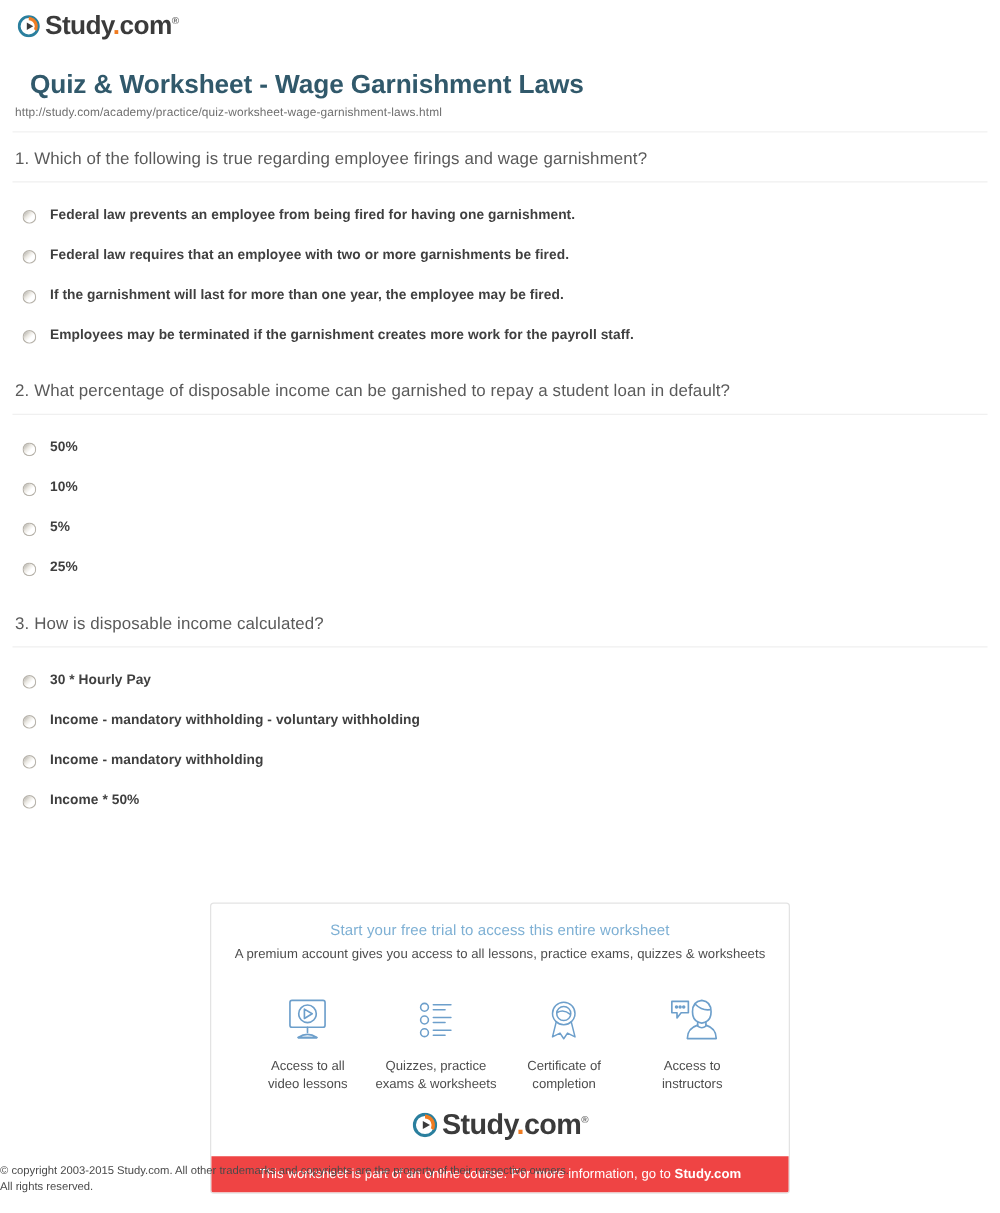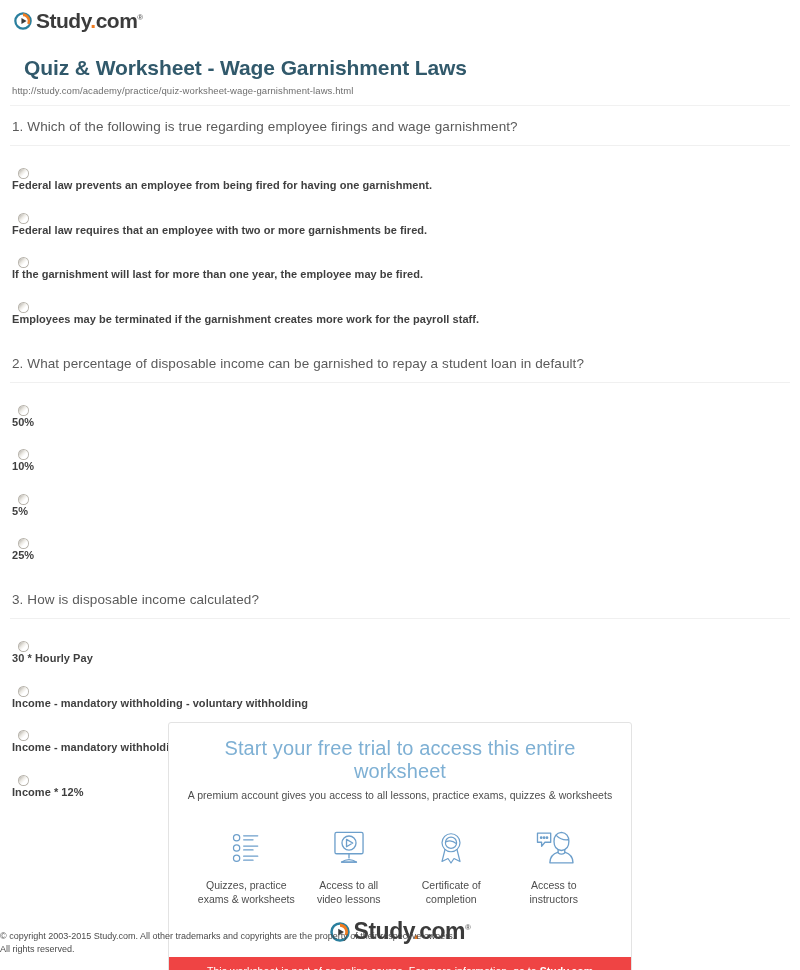--- a/index.html
+++ b/index.html
@@ -90,21 +90,20 @@
   }
   .options {
     margin: 0;
     padding: 0;
     list-style: none;
   }
   .option-row {
     display: flex;
     align-items: flex-start;
     margin-top: 19px;
-    flex-direction: column;
   }
   .option-row:first-child { margin-top: 20px; }
   .radio {
     width: 11px;
     height: 11px;
     flex: 0 0 auto;
     margin: 2px 11px 0 6px;
     border-radius: 50%;
     background: #ffffff;
     box-shadow: inset 0 0 0 1px #b8b4ac;
@@ -138,21 +137,21 @@
     border: 1px solid #e3e3e3;
     border-radius: 3px;
     background: #fff;
     overflow: hidden;
   }
   .promo-body {
     padding: 14px 10px 6px 10px;
     text-align: center;
   }
   .promo-title {
-    font-size: 20px;
+    font-size: 12px;
     color: #7eb0d4;
     margin: 0 0 6px 0;
     font-weight: normal;
     letter-spacing: 0.1px;
   }
   .promo-sub {
     font-size: 10.5px;
     color: #4d4d4d;
     margin: 0;
     letter-spacing: 0.05px;
@@ -289,35 +288,52 @@
       <li class="option-row">
         <span class="radio"></span>
         <span class="option-label">Income - mandatory withholding - voluntary withholding</span>
       </li>
       <li class="option-row">
         <span class="radio"></span>
         <span class="option-label">Income - mandatory withholding</span>
       </li>
       <li class="option-row">
         <span class="radio"></span>
-        <span class="option-label">Income * 12%</span>
+        <span class="option-label">Income * 50%</span>
       </li>
     </ul>
   </div>
 
 </div>
 
 <div class="promo-wrap">
   <div class="promo">
     <div class="promo-body">
       <h2 class="promo-title">Start your free trial to access this entire worksheet</h2>
       <p class="promo-sub">A premium account gives you access to all lessons, practice exams, quizzes &amp; worksheets</p>
     </div>
 
     <div class="features">
+
+      <div class="feature">
+        <div class="feature-icon">
+          <svg viewBox="0 0 48 46" width="40" height="38" fill="none" stroke="#6d9fcb" stroke-width="1.6" stroke-linecap="round" stroke-linejoin="round">
+            <rect x="7" y="4" width="34" height="26" rx="2"></rect>
+            <circle cx="24" cy="17" r="8.5"></circle>
+            <path d="M21 12.5 L28.5 17 L21 21.5 Z"></path>
+            <path d="M24 30 L24 35"></path>
+            <path d="M15 40 q9 -6 18 0 z"></path>
+            <path d="M15 40 L33 40"></path>
+          </svg>
+        </div>
+        <div class="feature-label">
+          <span>Access to all</span><br>
+          <span>video lessons</span>
+        </div>
+      </div>
 
       <div class="feature">
         <div class="feature-icon">
           <svg viewBox="0 0 48 46" width="38" height="36" fill="none" stroke="#6d9fcb" stroke-width="1.6" stroke-linecap="round">
             <circle cx="12" cy="10" r="4"></circle>
             <circle cx="12" cy="23" r="4"></circle>
             <circle cx="12" cy="36" r="4"></circle>
             <path d="M21 7.5 L39 7.5"></path>
             <path d="M21 12.5 L33 12.5"></path>
             <path d="M21 20.5 L39 20.5"></path>
@@ -327,37 +343,20 @@
           </svg>
         </div>
         <div class="feature-label">
           <span>Quizzes, practice</span><br>
           <span>exams &amp; worksheets</span>
         </div>
       </div>
 
       <div class="feature">
         <div class="feature-icon">
-          <svg viewBox="0 0 48 46" width="40" height="38" fill="none" stroke="#6d9fcb" stroke-width="1.6" stroke-linecap="round" stroke-linejoin="round">
-            <rect x="7" y="4" width="34" height="26" rx="2"></rect>
-            <circle cx="24" cy="17" r="8.5"></circle>
-            <path d="M21 12.5 L28.5 17 L21 21.5 Z"></path>
-            <path d="M24 30 L24 35"></path>
-            <path d="M15 40 q9 -6 18 0 z"></path>
-            <path d="M15 40 L33 40"></path>
-          </svg>
-        </div>
-        <div class="feature-label">
-          <span>Access to all</span><br>
-          <span>video lessons</span>
-        </div>
-      </div>
-
-      <div class="feature">
-        <div class="feature-icon">
           <svg viewBox="0 0 48 46" width="36" height="38" fill="none" stroke="#6d9fcb" stroke-width="1.6" stroke-linecap="round" stroke-linejoin="round">
             <circle cx="24" cy="16" r="12"></circle>
             <circle cx="24" cy="16" r="7.5"></circle>
             <path d="M17 15 q7 -4 14 2"></path>
             <path d="M16 25 L12 41 L20 37 L24 43 L28 37 L36 41 L32 25"></path>
           </svg>
         </div>
         <div class="feature-label">
           <span>Certificate of</span><br>
           <span>completion</span>

